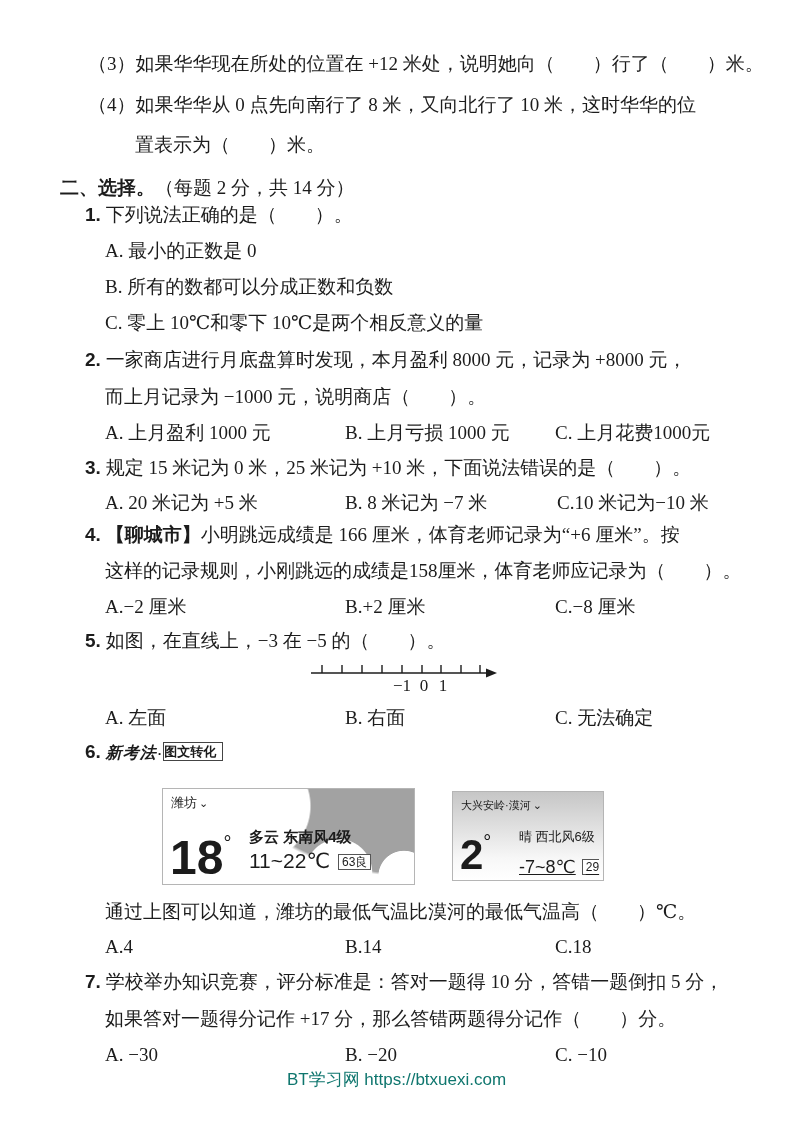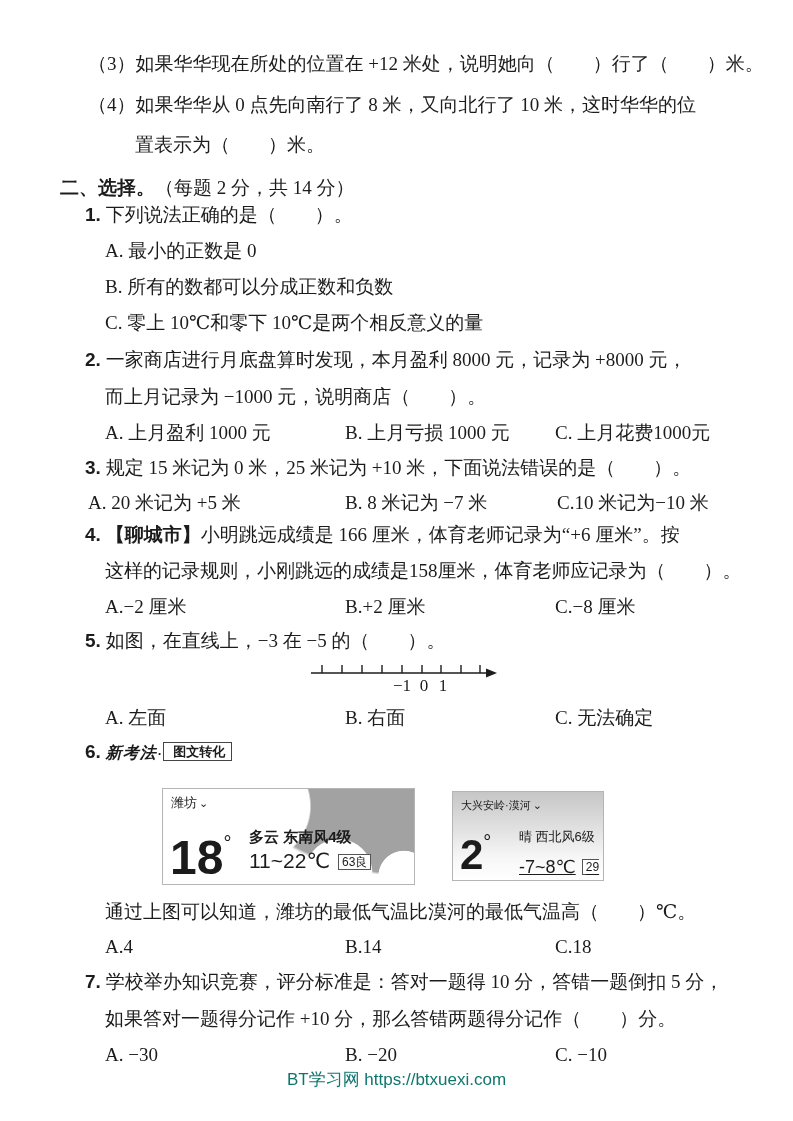--- a/index.html
+++ b/index.html
@@ -16,21 +16,21 @@
   .boldtag{font-family:"Liberation Sans","DejaVu Sans",sans-serif;font-weight:bold;}
   .sec-title{font-family:"Liberation Sans","DejaVu Sans",sans-serif;font-weight:bold;}
   .badge-new{
     font-family:"Liberation Sans","DejaVu Sans",sans-serif;
     font-weight:bold;font-style:italic;font-size:16px;letter-spacing:1px;margin-top:14px;
   }
   .badge-dot{font-family:"Liberation Sans","DejaVu Sans",sans-serif;font-weight:bold;font-size:13px;margin:0 1px;}
   .badge-box{
     font-family:"Liberation Sans","DejaVu Sans",sans-serif;
     font-weight:bold;font-size:13px;border:1px solid #444;
-    padding:1px 6px 1px 9px;vertical-align:2px;text-align:center;
+    padding:1px 6px 1px 0;vertical-align:2px;text-align:center;
   }
   
   .wcard{position:absolute;border:1px solid #b5b5b5;overflow:hidden;
     font-family:"Liberation Sans","DejaVu Sans",sans-serif;color:#1b1b1b;}
   .wcard1{
     left:162px;top:788px;width:216px;height:95px;
     background:
       radial-gradient(circle 58px at 36% 18%, #ffffff 97%, rgba(255,255,255,0)),
       radial-gradient(circle 34px at 70% 88%, #ffffff 97%, rgba(255,255,255,0)),
       radial-gradient(circle 26px at 96% 92%, #ffffff 97%, rgba(255,255,255,0)),
@@ -92,21 +92,21 @@
   <span class="qnum">2.</span><span>一家商店进行月底盘算时发现，本月盈利 8000 元，记录为 +8000 元，</span>
 </div>
 <div class="line" style="left:105px;top:383px"><span>而上月记录为 −1000 元，说明商店（　　）。</span></div>
 <div class="line" style="left:105px;top:419px"><span>A. 上月盈利 1000 元</span></div>
 <div class="line" style="left:345px;top:419px"><span>B. 上月亏损 1000 元</span></div>
 <div class="line" style="left:555px;top:419px"><span>C. 上月花费1000元</span></div>
 
 <div class="line" style="left:85px;top:454px">
   <span class="qnum">3.</span><span>规定 15 米记为 0 米，25 米记为 +10 米，下面说法错误的是（　　）。</span>
 </div>
-<div class="line" style="left:88px;top:489px"><span>A. 20 米记为 +5 米</span></div>
+<div class="line" style="left:105px;top:489px"><span>A. 20 米记为 +5 米</span></div>
 <div class="line" style="left:345px;top:489px"><span>B. 8 米记为 −7 米</span></div>
 <div class="line" style="left:557px;top:489px"><span>C.10 米记为−10 米</span></div>
 
 <div class="line" style="left:85px;top:521px">
   <span class="qnum">4.</span><span class="boldtag">【聊城市】</span><span>小明跳远成绩是 166 厘米，体育老师记录为“+6 厘米”。按</span>
 </div>
 <div class="line" style="left:105px;top:557px"><span>这样的记录规则，小刚跳远的成绩是158厘米，体育老师应记录为（　　）。</span></div>
 <div class="line" style="left:105px;top:593px"><span>A.−2 厘米</span></div>
 <div class="line" style="left:345px;top:593px"><span>B.+2 厘米</span></div>
 <div class="line" style="left:555px;top:593px"><span>C.−8 厘米</span></div>
@@ -155,18 +155,18 @@
 </div>
 
 <div class="line" style="left:105px;top:898px"><span>通过上图可以知道，潍坊的最低气温比漠河的最低气温高（　　）℃。</span></div>
 <div class="line" style="left:105px;top:933px"><span>A.4</span></div>
 <div class="line" style="left:345px;top:933px"><span>B.14</span></div>
 <div class="line" style="left:555px;top:933px"><span>C.18</span></div>
 
 <div class="line" style="left:85px;top:968px">
   <span class="qnum">7.</span><span>学校举办知识竞赛，评分标准是：答对一题得 10 分，答错一题倒扣 5 分，</span>
 </div>
-<div class="line" style="left:105px;top:1005px"><span>如果答对一题得分记作 +10 分，那么答错两题得分记作（　　）分。</span></div>
+<div class="line" style="left:105px;top:1005px"><span>如果答对一题得分记作 +17 分，那么答错两题得分记作（　　）分。</span></div>
 <div class="line" style="left:105px;top:1041px"><span>A. −30</span></div>
 <div class="line" style="left:345px;top:1041px"><span>B. −20</span></div>
 <div class="line" style="left:555px;top:1041px"><span>C. −10</span></div>
 
 <div class="footer">BT学习网 https://btxuexi.com</div>
 
 </body></html>

